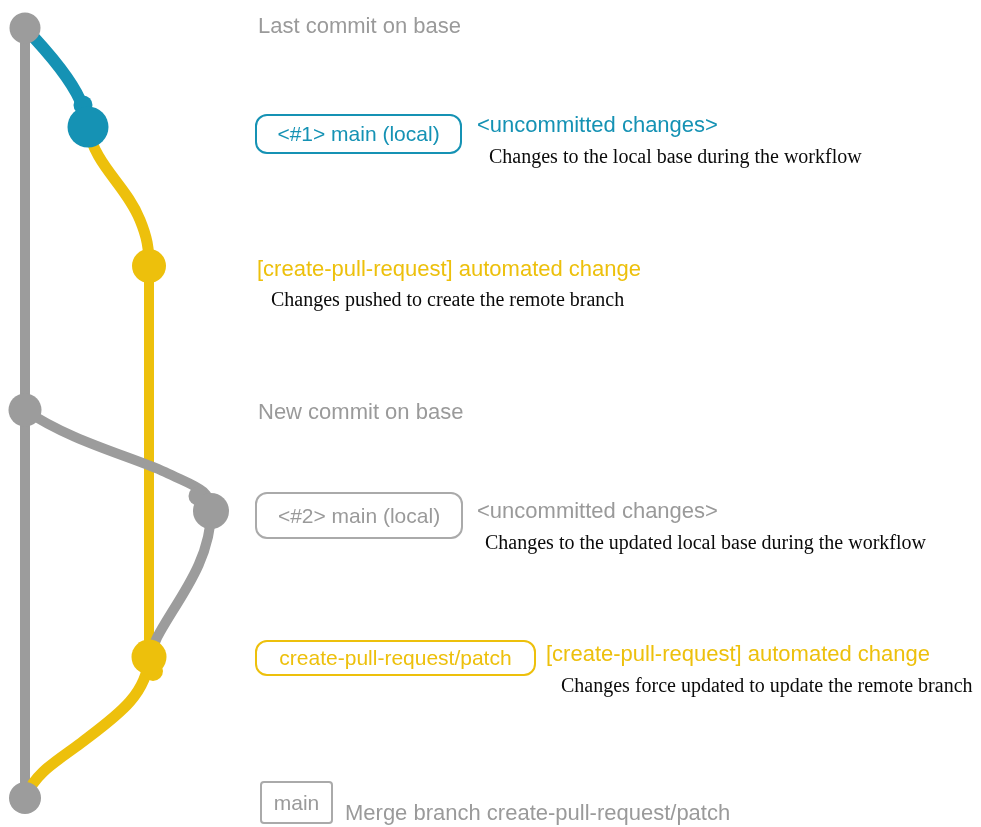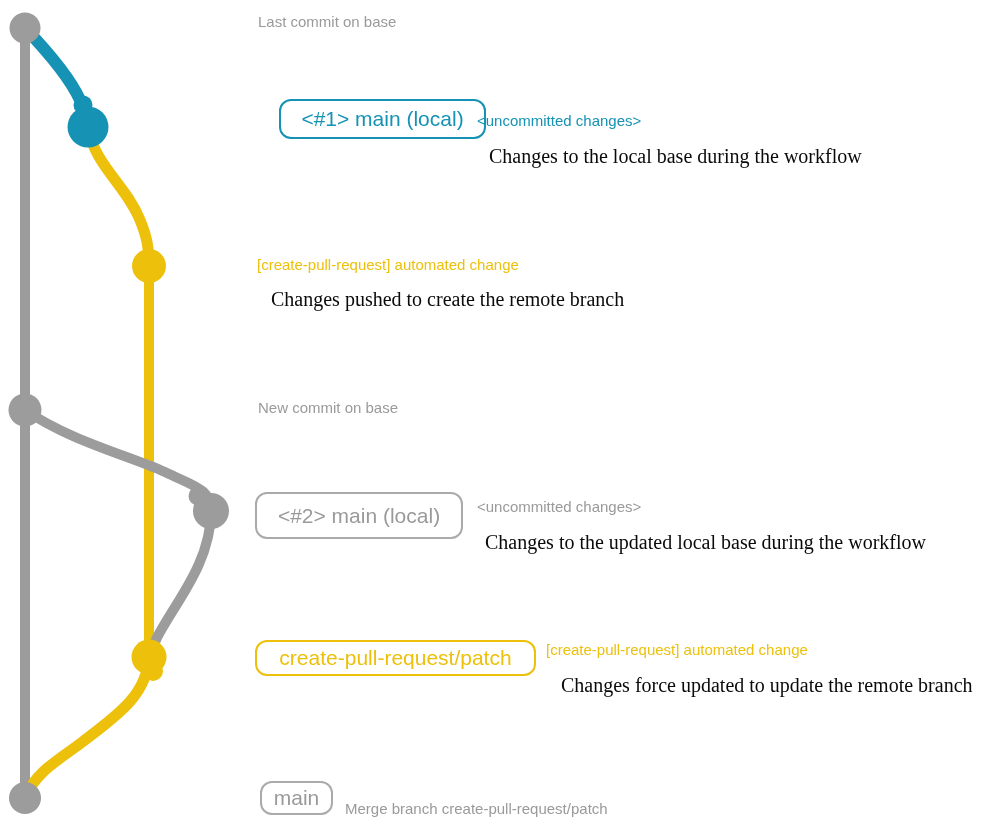--- a/index.html
+++ b/index.html
@@ -20,21 +20,21 @@
     left: 0;
     top: 0;
   }
   .txt {
     position: absolute;
     white-space: nowrap;
     line-height: 1.15;
   }
   .sans21 {
     font-family: "Liberation Sans", sans-serif;
-    font-size: 15px;
+    font-size: 22px;
   }
   .serif19 {
     font-family: "Liberation Serif", serif;
     font-size: 20px;
     color: var(--c-desc);
   }
   .gray-text  { color: var(--c-gray-text); }
   .blue-text  { color: var(--c-blue); }
   .yellow-text{ color: var(--c-yellow); }
 
@@ -83,33 +83,33 @@
     <circle class="fill-gray" cx="25" cy="410" r="16.5"></circle>
     <circle class="fill-gray" cx="198" cy="496" r="9.5"></circle>
     <circle class="fill-gray" cx="211" cy="511" r="18"></circle>
     <circle class="fill-yellow" cx="153" cy="671" r="10"></circle>
     <circle class="fill-yellow" cx="149" cy="657" r="17.5"></circle>
     <circle class="fill-gray" cx="25" cy="798" r="16"></circle>
   </svg>
 
   <div class="txt sans21 gray-text" style="left:258px; top:13px;">Last commit on base</div>
 
-  <div class="badge blue" style="left:255px; top:99px; width:207px; height:40px;margin-left:24px;">&lt;#1&gt; main (local)</div>
+  <div class="badge blue" style="left:255px; top:114px; width:207px; height:40px;">&lt;#1&gt; main (local)</div>
   <div class="txt sans21 blue-text" style="left:477px; top:112px;">&lt;uncommitted changes&gt;</div>
   <div class="txt serif19" style="left:489px; top:145px;">Changes to the local base during the workflow</div>
 
   <div class="txt sans21 yellow-text" style="left:257px; top:256px;">[create-pull-request] automated change</div>
   <div class="txt serif19" style="left:271px; top:288px;">Changes pushed to create the remote branch</div>
 
   <div class="txt sans21 gray-text" style="left:258px; top:399px;">New commit on base</div>
 
   <div class="badge gray" style="left:255px; top:492px; width:208px; height:47px;">&lt;#2&gt; main (local)</div>
   <div class="txt sans21 gray-text" style="left:477px; top:498px;">&lt;uncommitted changes&gt;</div>
   <div class="txt serif19" style="left:485px; top:531px;">Changes to the updated local base during the workflow</div>
 
   <div class="badge yellow" style="left:255px; top:640px; width:281px; height:36px;">create-pull-request/patch</div>
   <div class="txt sans21 yellow-text" style="left:546px; top:641px;">[create-pull-request] automated change</div>
   <div class="txt serif19" style="left:561px; top:674px;">Changes force updated to update the remote branch</div>
 
-  <div class="badge gray" style="left:260px; top:781px; width:73px; height:34px; border-radius:12px;">main</div>
+  <div class="badge gray" style="left:260px; top:781px; width:73px; height:43px; border-radius:4px;">main</div>
   <div class="txt sans21 gray-text" style="left:345px; top:786px;margin-top:14px;">Merge branch create-pull-request/patch</div>
 
 </div>
 
 </body></html>

